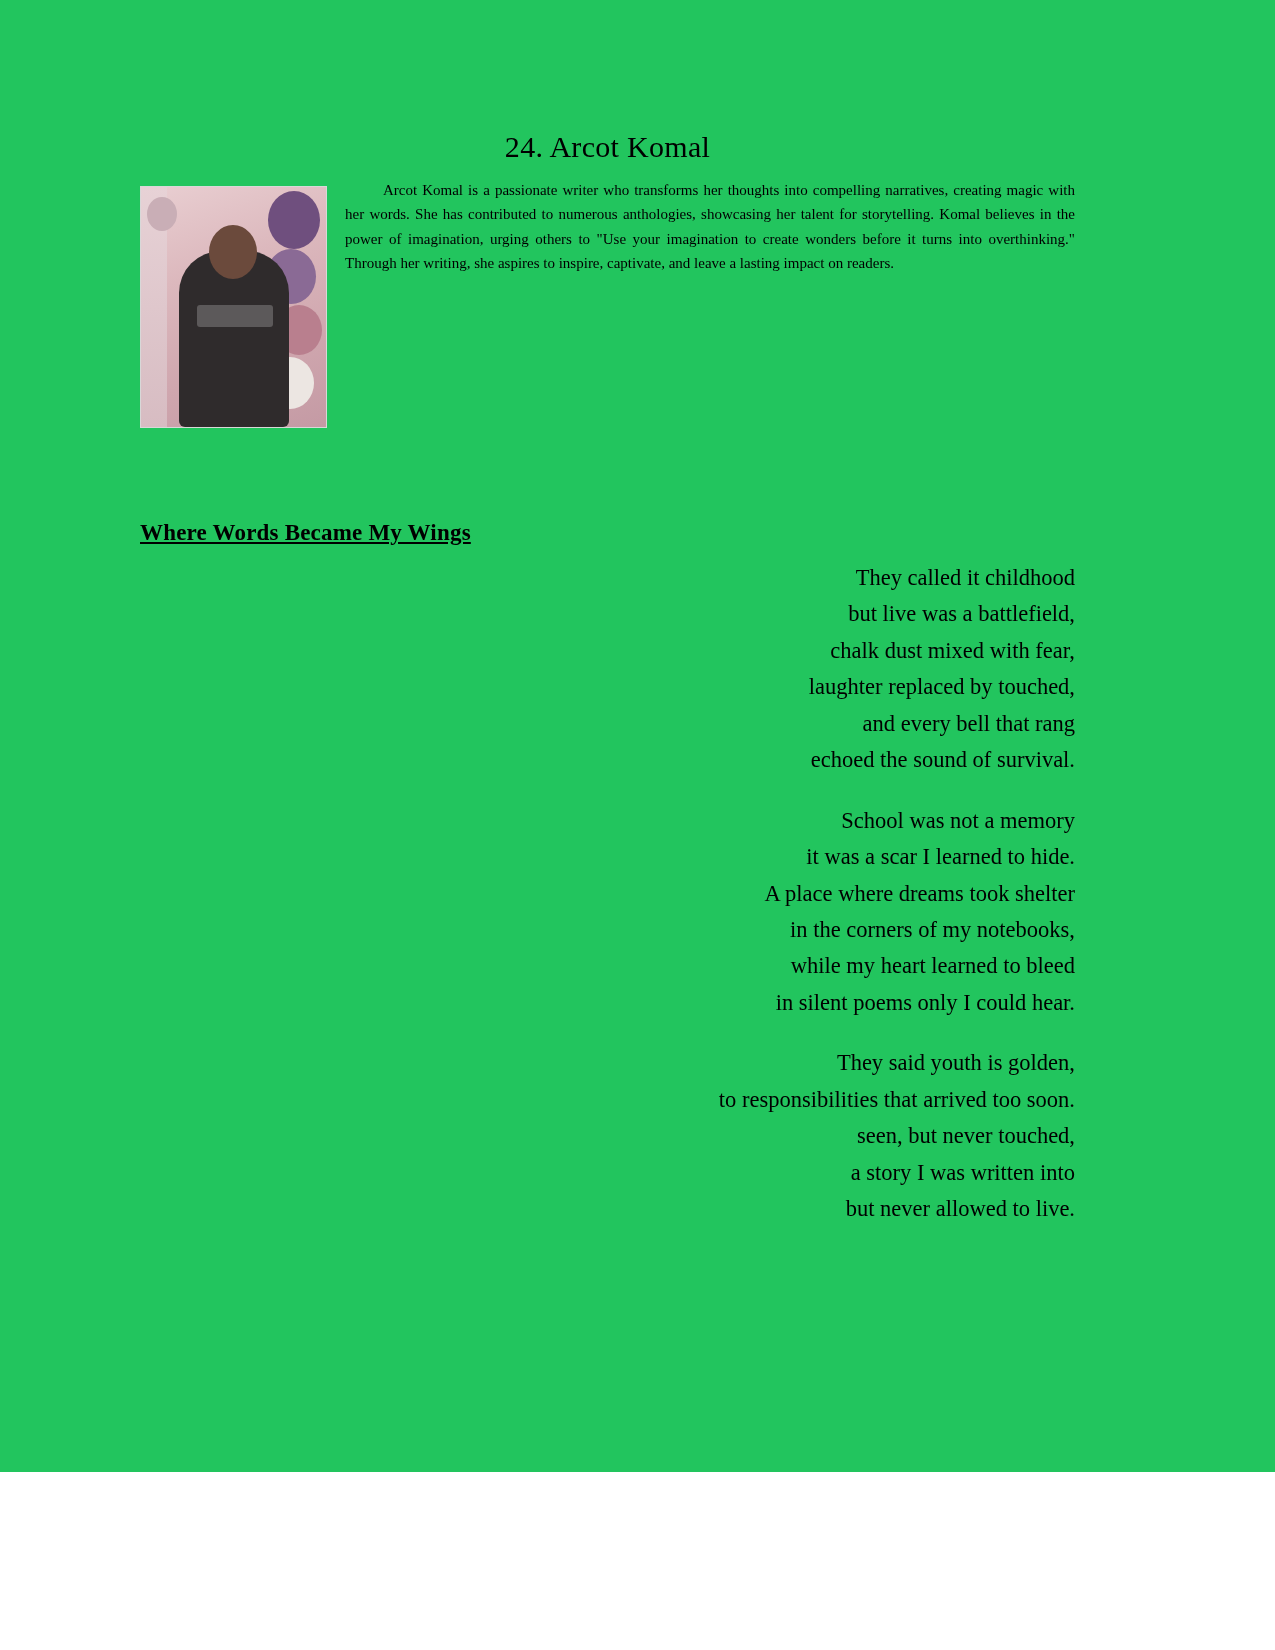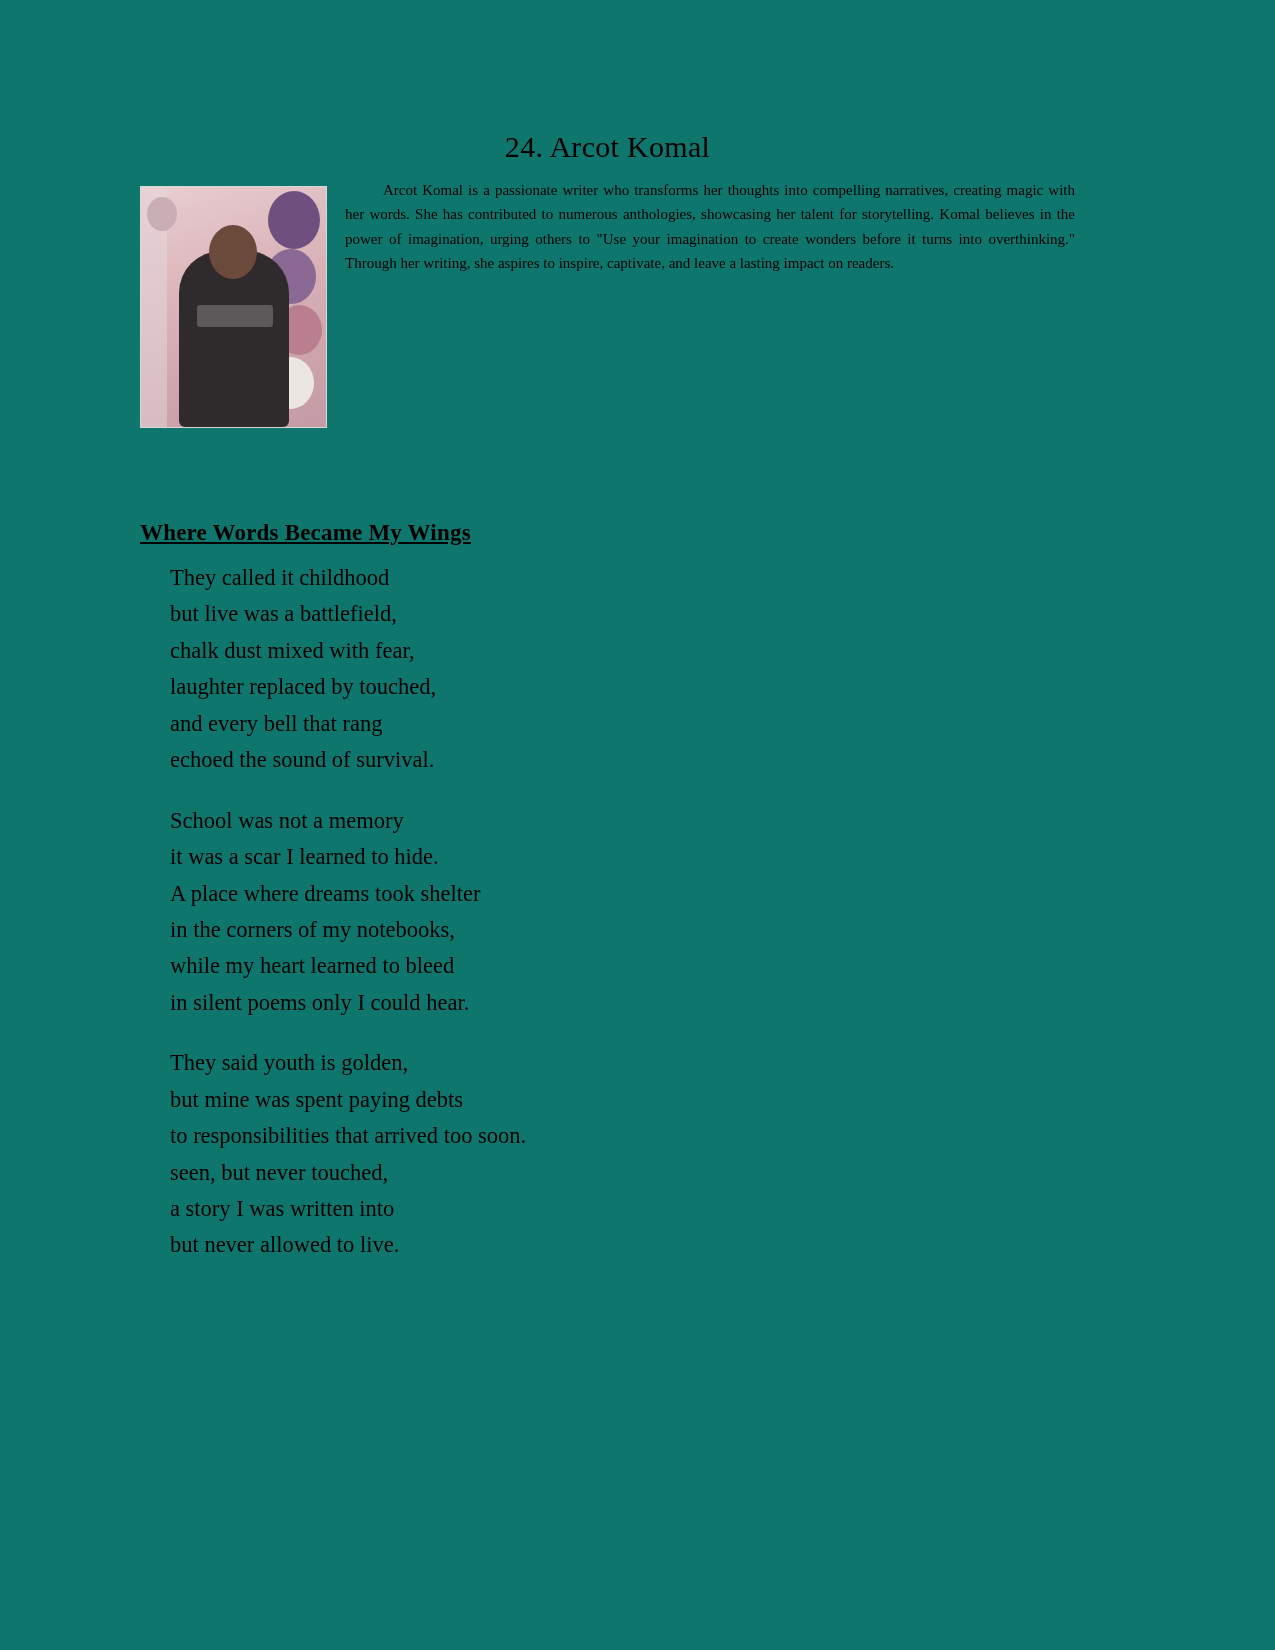--- a/index.html
+++ b/index.html
@@ -3,22 +3,22 @@
 <meta charset="utf-8">
 <style>
   html, body {
     margin: 0;
     padding: 0;
     background: #ffffff;
   }
   .page {
     position: relative;
     width: 1275px;
-    height: 1650px;
-    background: #0f766e;
+    height: 1472px;
+    background: #22c55e;
     margin: 0 auto;
     font-family: "Liberation Serif", serif;
     color: #000000;
     overflow: hidden;
   }
   .content {
     position: absolute;
     left: 140px;
     top: 130px;
     width: 935px;
@@ -103,20 +103,21 @@
     font-size: 23px;
     font-weight: bold;
     text-decoration: underline;
     margin: 0 0 14px 0;
     letter-spacing: 0.2px;
   }
   .poem-body {
     margin-left: 30px;
     font-size: 22.5px;
     line-height: 1.62;
+    text-align: right;
   }
   .stanza {
     margin: 0 0 24px 0;
   }
   .line {
     white-space: pre-wrap;
   }
 </style>
 </head>
 <body>
@@ -160,21 +161,20 @@
           <div class="line">School was not a memory</div>
           <div class="line">it was a scar I learned to hide.</div>
           <div class="line">A place where dreams took shelter</div>
           <div class="line">in the corners of my notebooks,</div>
           <div class="line">while my heart learned to bleed</div>
           <div class="line">in silent poems only I could hear.</div>
         </div>
 
         <div class="stanza">
           <div class="line">They said youth is golden,</div>
-          <div class="line">but mine was spent paying debts</div>
           <div class="line">to responsibilities that arrived too soon.</div>
           <div class="line">seen, but never touched,</div>
           <div class="line">a story I was written into</div>
           <div class="line">but never allowed to live.</div>
         </div>
 
       </div>
     </div>
 
   </div>

